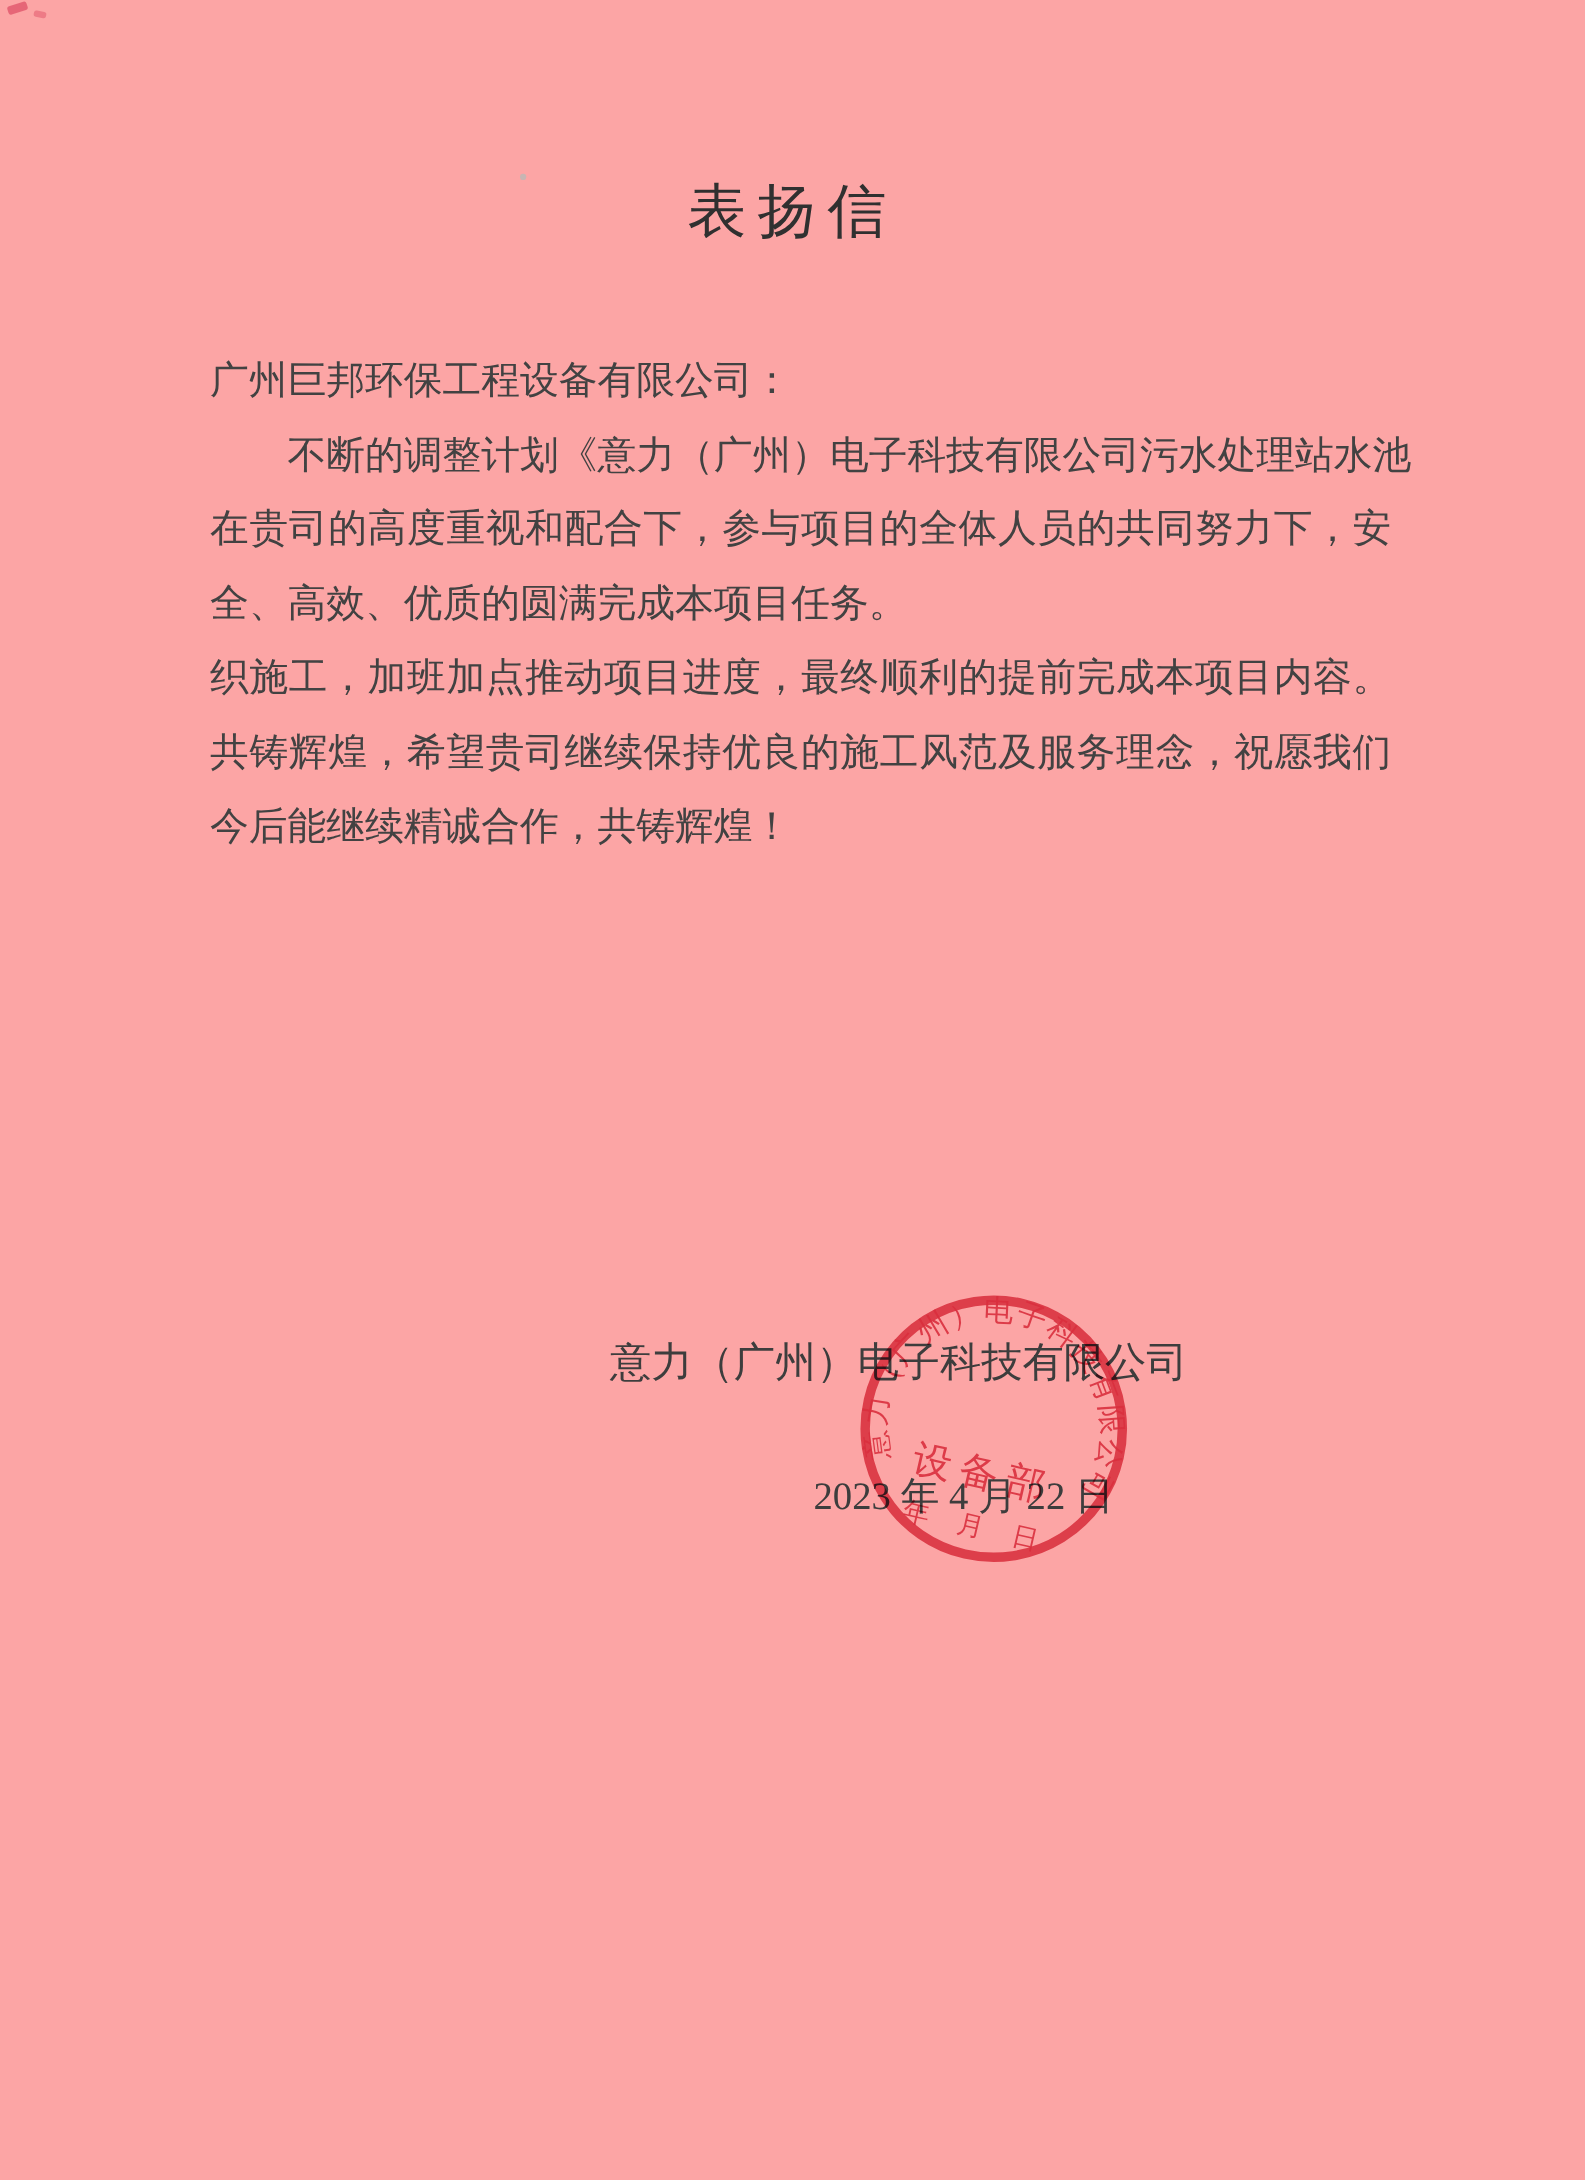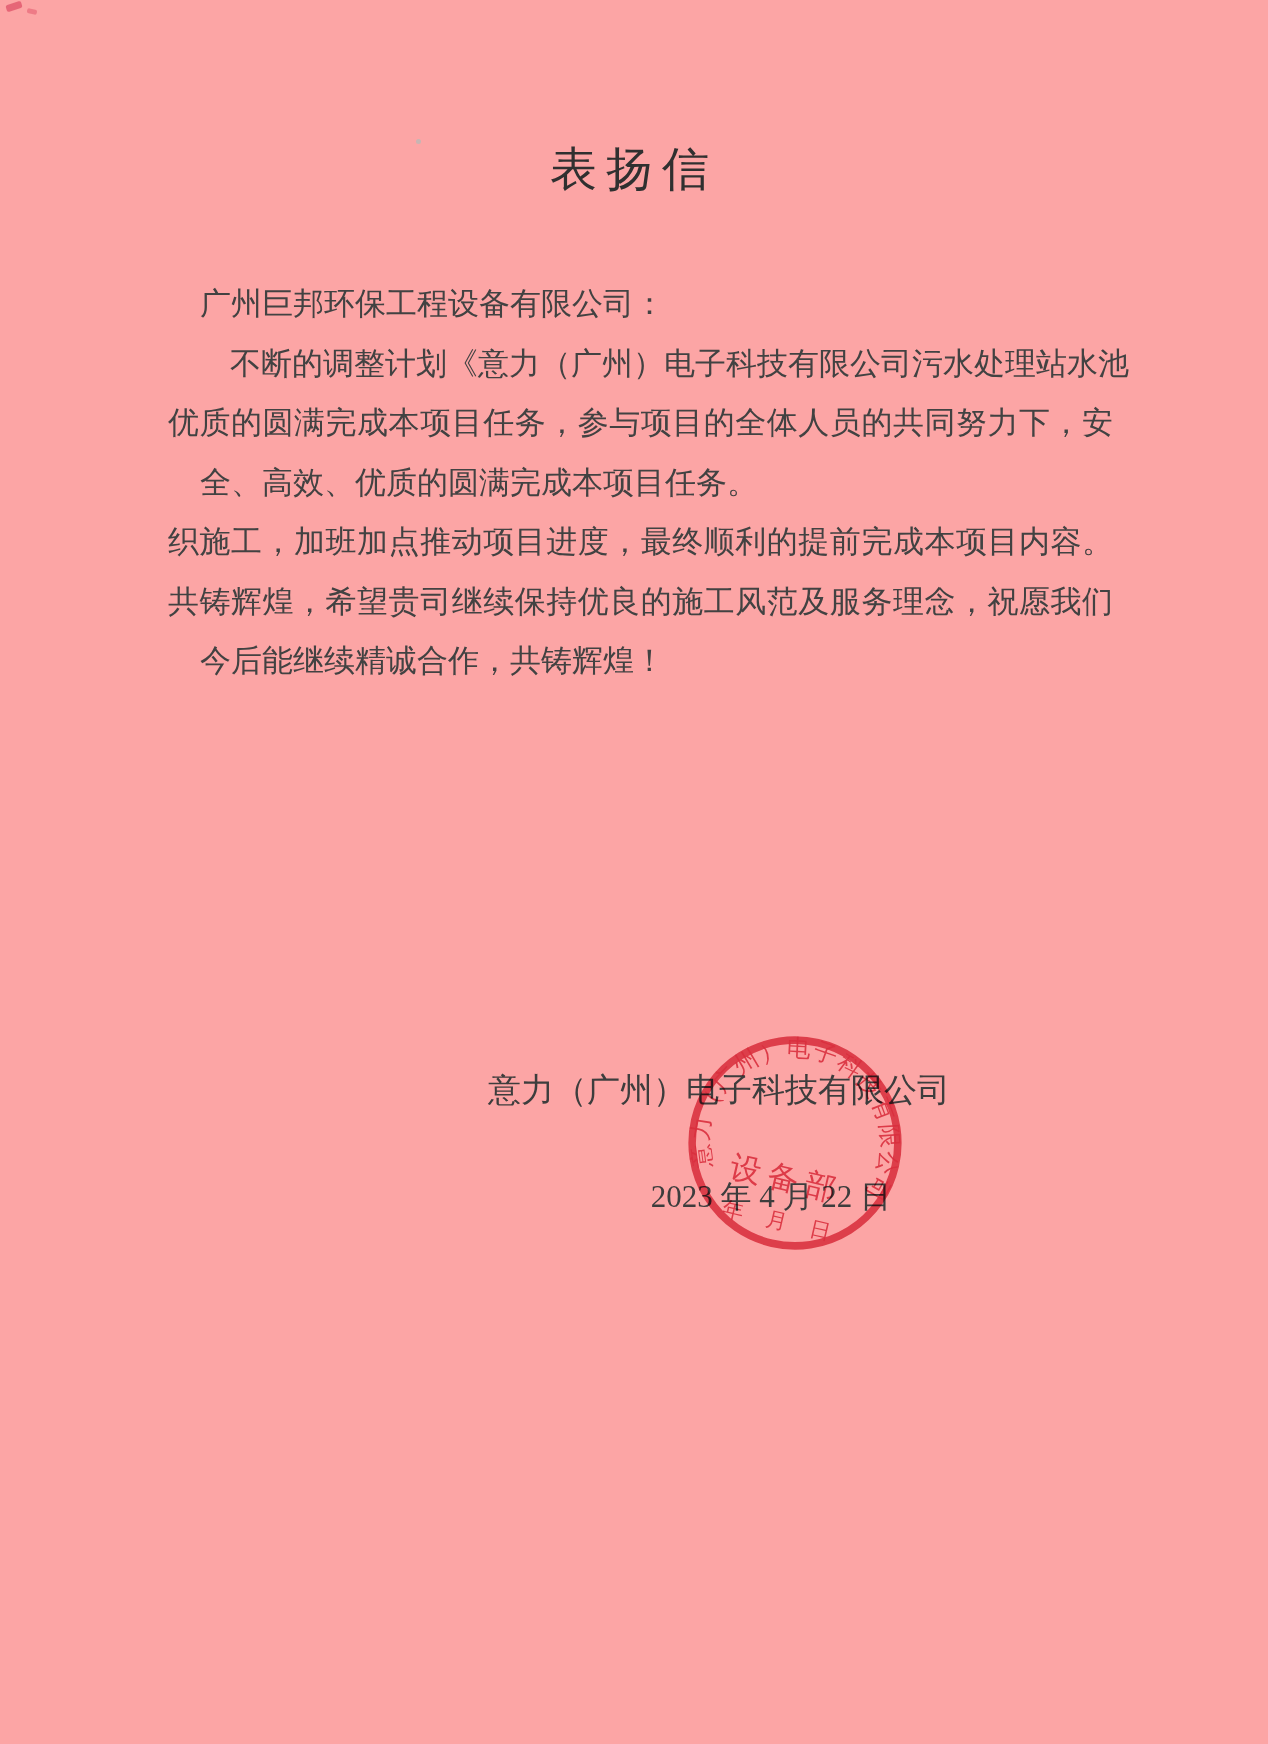--- a/index.html
+++ b/index.html
@@ -57,21 +57,20 @@
   }
   .line {
     text-align: justify;
     text-align-last: justify;
     text-justify: inter-character;
     white-space: nowrap;
   }
   .line.no-justify {
     text-align: left;
     text-align-last: left;
-    margin-left: 32px;
   }
   .line.indent {
     padding-left: 62px;
   }
 
   .signature {
     position: absolute;
     left: 168px;
     top: 1068px;
     width: 950px;
@@ -117,21 +116,21 @@
 
   <div class="corner-speck speck-a"></div>
   <div class="corner-speck speck-b"></div>
   <div class="gray-dot"></div>
 
   <div class="title">表扬信</div>
 
   <div class="letter-body">
       <div class="line no-justify">广州巨邦环保工程设备有限公司：</div>
       <div class="line indent">不断的调整计划《意力（广州）电子科技有限公司污水处理站水池</div>
-      <div class="line">优质的圆满完成本项目任务，参与项目的全体人员的共同努力下，安</div>
+      <div class="line">在贵司的高度重视和配合下，参与项目的全体人员的共同努力下，安</div>
       <div class="line no-justify">全、高效、优质的圆满完成本项目任务。</div>
       <div class="line">织施工，加班加点推动项目进度，最终顺利的提前完成本项目内容。</div>
       <div class="line">共铸辉煌，希望贵司继续保持优良的施工风范及服务理念，祝愿我们</div>
       <div class="line no-justify">今后能继续精诚合作，共铸辉煌！</div>
     </div>
 
   <div class="signature">意力（广州）电子科技有限公司</div>
   <div class="sign-date">2023 年 4 月 22 日</div>
 
   <div class="stamp">

